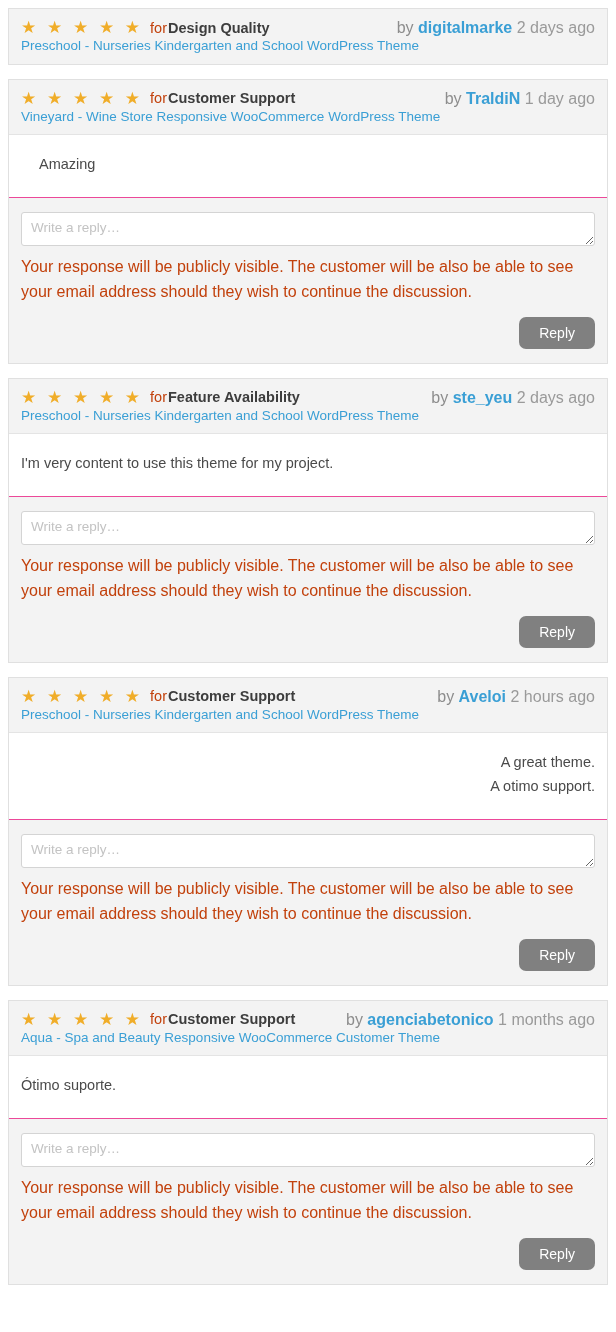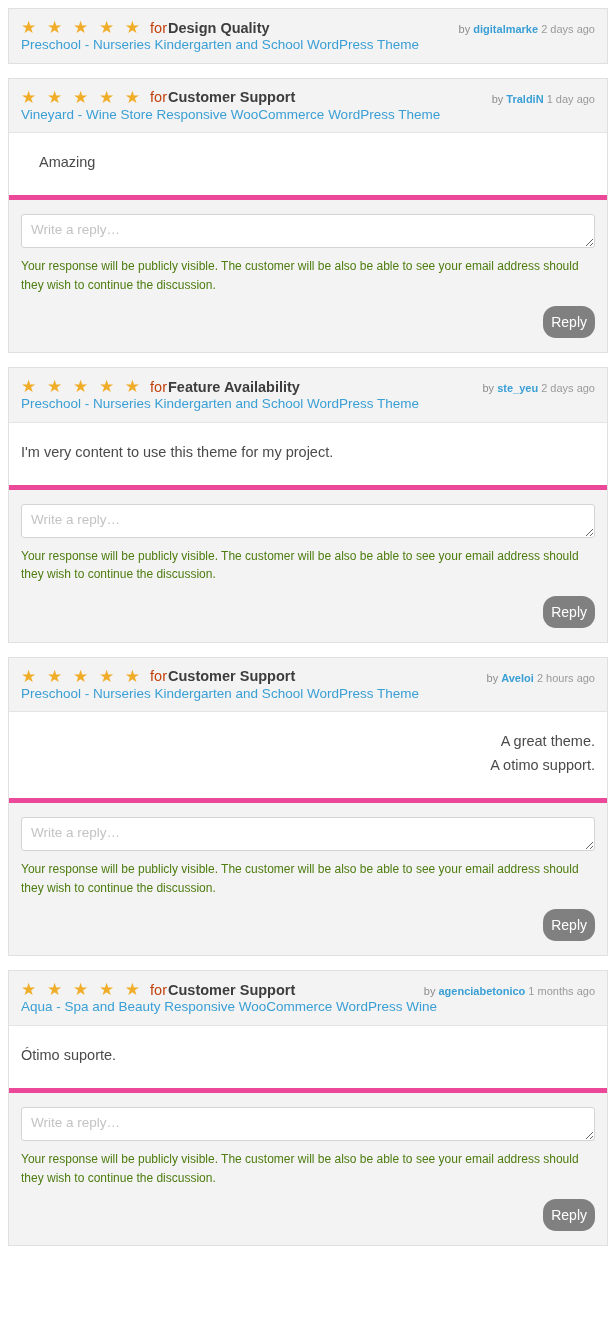--- a/index.html
+++ b/index.html
@@ -57,21 +57,21 @@
     color: #c2410c;
     font-size: 14.5px;
     margin-right: 1px;
   }
   .criteria {
     color: #3d3d3d;
     font-size: 14.5px;
     font-weight: bold;
   }
   .meta {
-    font-size: 11px;
+    font-size: 16px;
     color: #9a9a9a;
     text-align: right;
     flex-shrink: 0;
     padding-left: 10px;
   }
   .meta .by { color: #8d8d8d; }
   .meta .author {
     color: #3a9fd5;
     font-weight: bold;
     text-decoration: none;
@@ -93,21 +93,21 @@
     border-top: 1px solid #e4e4e4;
     color: #4a4a4a;
     font-size: 14.5px;
     line-height: 1.65;
   }
   .review-body p { margin: 0; }
 
   
   .reply-form {
     background: #f3f3f3;
-    border-top: 5px solid #ec4899;
+    border-top: 1px solid #ec4899;
     padding: 14px 12px 14px 12px;
   }
   .reply-textarea {
     display: block;
     width: 100%;
     height: 34px;
     min-height: 34px;
     padding: 7px 9px;
     border: 1px solid #d4d4d4;
     border-radius: 3px;
@@ -116,37 +116,37 @@
     font-size: 13.5px;
     color: #555555;
     resize: vertical;
     outline: none;
     overflow: hidden;
   }
   .reply-textarea::placeholder { color: #c3c3c3; }
 
   .reply-note {
     margin: 9px 0 0 0;
-    color: #4d7c0f;
-    font-size: 12px;
+    color: #c2410c;
+    font-size: 16px;
     line-height: 1.55;
     max-width: 562px;
   }
 
   .reply-actions {
     margin-top: 12px;
     display: flex;
     justify-content: flex-end;
   }
   .reply-button {
     background: #808080;
     color: #ffffff;
     border: none;
-    border-radius: 13px;
-    padding: 9px 8px;
+    border-radius: 7px;
+    padding: 9px 20px;
     font-family: "Liberation Sans", sans-serif;
     font-size: 14px;
     line-height: 1;
     cursor: pointer;
   }
 </style>
 </head>
 <body>
 
 <div class="reviews-list" id="reviews-list">
@@ -236,21 +236,21 @@
     <div class="review-card">
       <div class="review-header">
         <div class="header-top">
           <div class="rating-line">
             <span class="stars">★ ★ ★ ★ ★</span>
             <span class="for-word">for</span>
             <span class="criteria">Customer Support</span>
           </div>
           <div class="meta"><span class="by">by</span> <a class="author" href="#">agenciabetonico</a> <span class="when">1 months ago</span></div>
         </div>
-        <a class="item-link" href="#">Aqua - Spa and Beauty Responsive WooCommerce WordPress Wine</a>
+        <a class="item-link" href="#">Aqua - Spa and Beauty Responsive WooCommerce Customer Theme</a>
       </div>
       <div class="review-body">
         <p style="white-space: pre-line;">Ótimo suporte.</p>
       </div>
       <div class="reply-form">
         <textarea class="reply-textarea" placeholder="Write a reply…" style=""></textarea>
         <p class="reply-note">Your response will be publicly visible. The customer will be also be able to see your email address should they wish to continue the discussion.</p>
         <div class="reply-actions">
           <button class="reply-button">Reply</button>
         </div>

